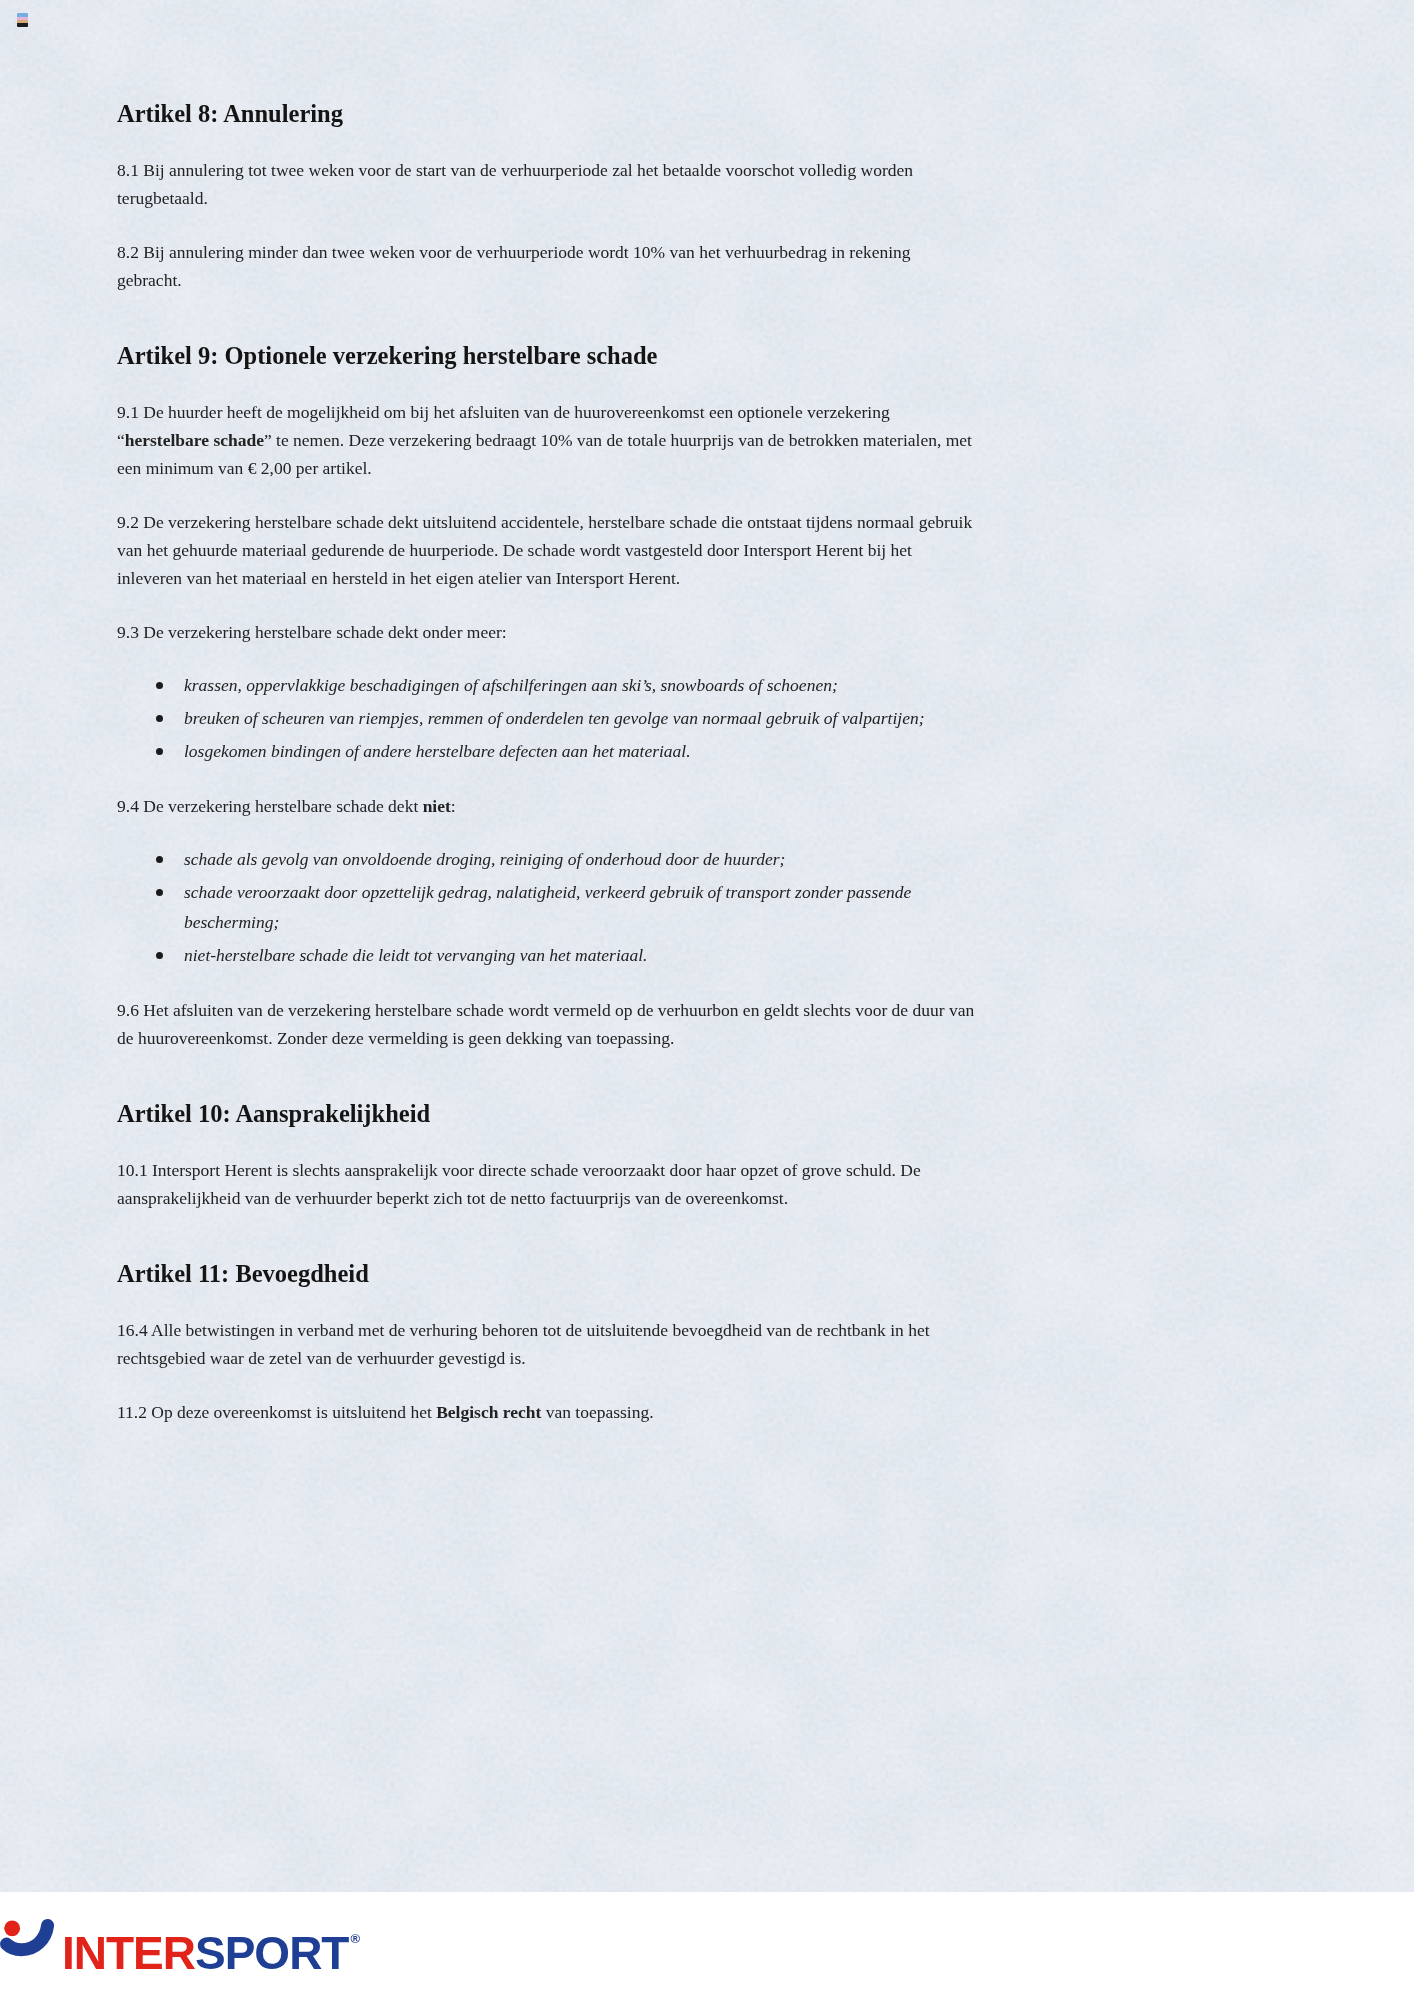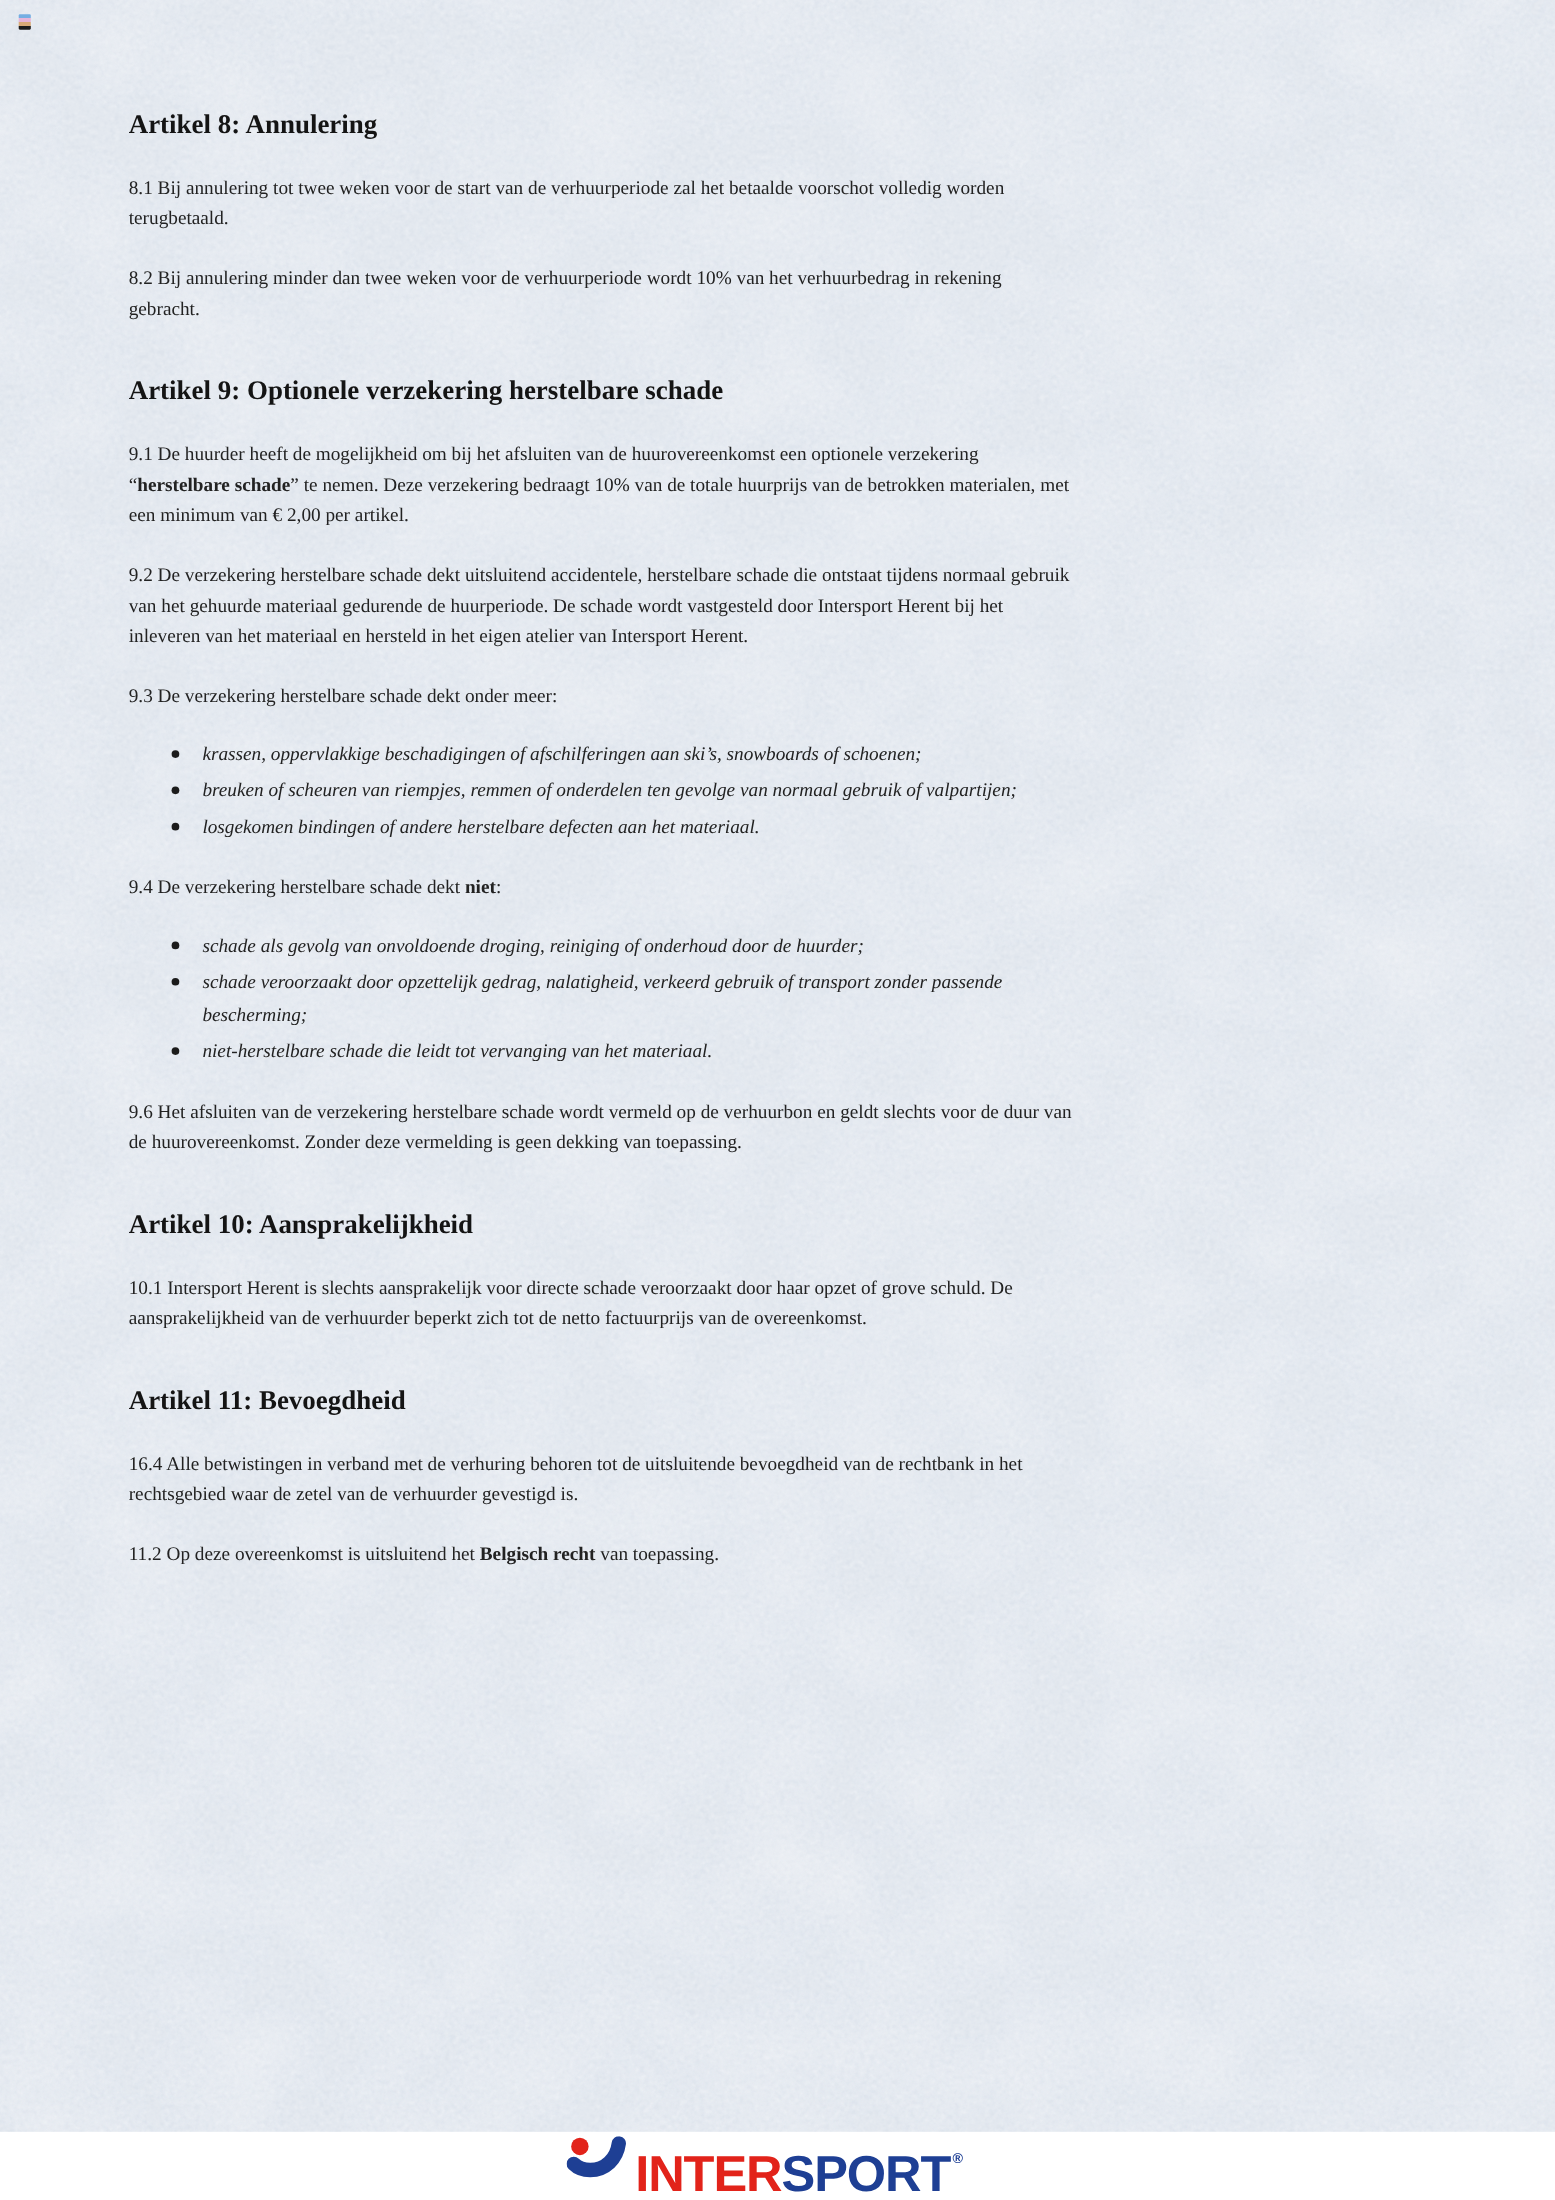--- a/index.html
+++ b/index.html
@@ -49,22 +49,22 @@
   }
   .bullet-item::before {
     content: "";
     position: absolute; left: 39px; top: 12px;
     width: 7px; height: 7px; border-radius: 50%;
     background: #1b1b1b;
   }
   b { font-weight: bold; }
   .footer {
     position: absolute; left: 0; right: 0; bottom: 0;
-    height: 62px; background: #ffffff; z-index: 2;
-    display: flex; align-items: center; justify-content: center;
+    height: 108px; background: #ffffff; z-index: 2;
+    display: flex; align-items: center; justify-content: flex-start;
     padding-right: 24px; box-sizing: border-box;
   }
   .logo {
     display: flex; align-items: center; gap: 6px;
   }
   .logo-mark { width: 56px; height: 54px; flex: 0 0 auto; }
   .logo-text {
     font-family: "Liberation Sans", sans-serif;
     font-weight: bold;
     font-size: 46px; line-height: 46px;

